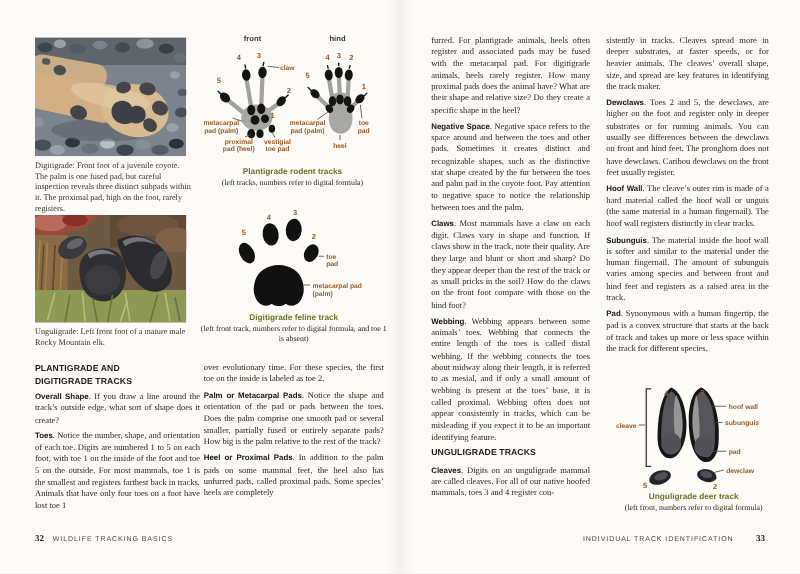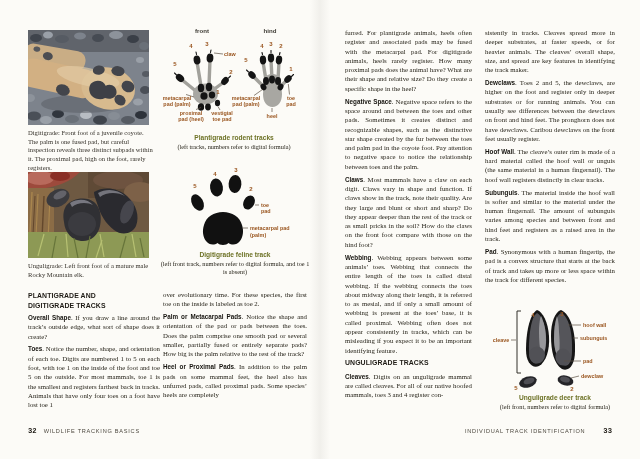--- a/index.html
+++ b/index.html
@@ -34,21 +34,21 @@
   .diagram-caption .title {
     font-family:"Liberation Sans", sans-serif; font-weight:bold; font-size:6.6px;
     line-height:8.6px; color:#6d7226;
   }
   .diagram-caption .sub { font-size:6.3px; line-height:8.2px; color:#262319; }
   .footer {
     position:absolute; font-family:"Liberation Sans", sans-serif; font-size:5.6px;
     letter-spacing:0.75px; color:#4c483f; white-space:nowrap;
   }
   .footer .pagenum {
-    font-family:Liberation Mono, monospace; font-weight:bold; font-size:7.2px;
+    font-family:Liberation Serif, serif; font-weight:bold; font-size:7.2px;
     color:#1d1a14; letter-spacing:0;
   }
   .footer.left .pagenum { margin-right:7px; }
   .footer.right .pagenum { margin-left:18px; }
   
   text.dnum  { font:bold 6px "Liberation Sans",sans-serif; fill:#9a5620; }
   text.dlab  { font:bold 5.4px "Liberation Sans",sans-serif; fill:#9a5620; }
   text.dhead { font:bold 6.1px "Liberation Sans",sans-serif; fill:#3c3a33; }
   line.leader { stroke:#5b5044; stroke-width:0.7; }
   line.claw { stroke:#141414; stroke-width:1.1; stroke-linecap:round; }

